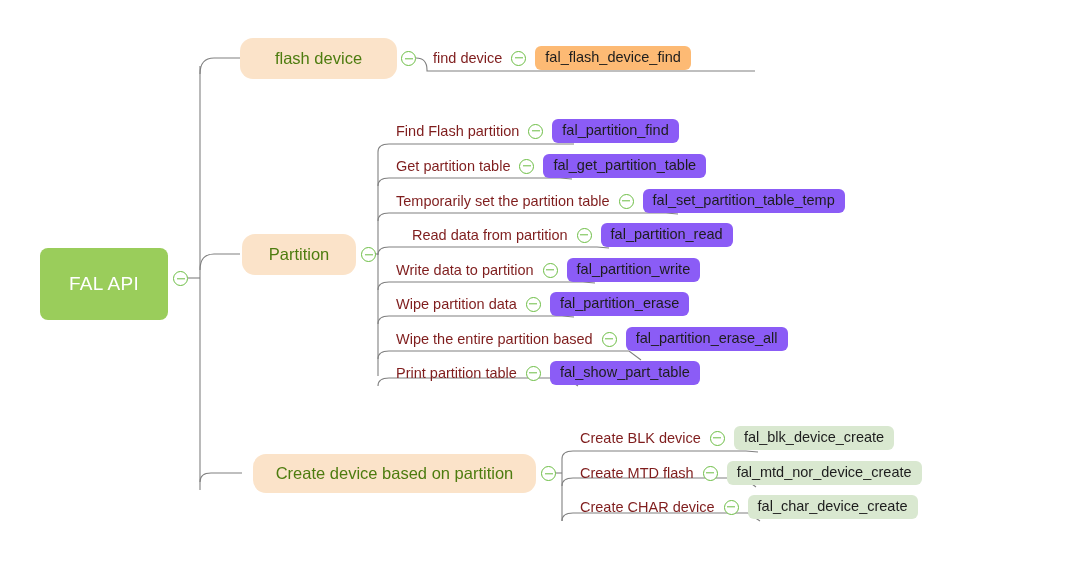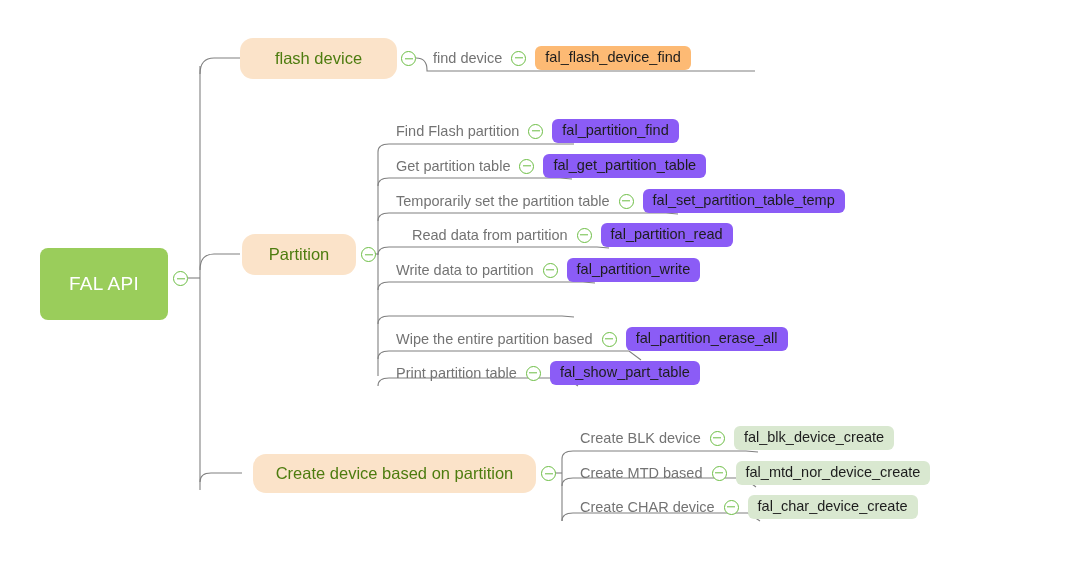--- a/index.html
+++ b/index.html
@@ -60,21 +60,21 @@
   
   .leaf-row {
     position: absolute;
     display: flex;
     align-items: center;
     white-space: nowrap;
     height: 26px;
   }
   .leaf-label {
     font-size: 14.5px;
-    color: #737373;
+    color: #7f1d1d;
     line-height: 1;
   }
   .badge {
     border-radius: 6px;
     font-size: 14.5px;
     padding: 4px 10px 5px 10px;
     line-height: 1.05;
     color: #1d1d1d;
     white-space: nowrap;
   }
@@ -193,20 +193,25 @@
     <span class="toggle"></span>
     <span class="badge pink gap-l">fal_partition_read</span>
   </div>
 
   <div class="leaf-row" style="left:396px; top:257px;">
     <span class="leaf-label gap-r">Write data to partition</span>
     <span class="toggle"></span>
     <span class="badge pink gap-l">fal_partition_write</span>
   </div>
 
+  <div class="leaf-row" style="left:396px; top:291px;">
+    <span class="leaf-label gap-r">Wipe partition data</span>
+    <span class="toggle"></span>
+    <span class="badge pink gap-l">fal_partition_erase</span>
+  </div>
 
   <div class="leaf-row" style="left:396px; top:326px;">
     <span class="leaf-label gap-r">Wipe the entire partition based</span>
     <span class="toggle"></span>
     <span class="badge pink gap-l">fal_partition_erase_all</span>
   </div>
 
   <div class="leaf-row" style="left:396px; top:360px;">
     <span class="leaf-label gap-r">Print partition table</span>
     <span class="toggle"></span>
@@ -218,21 +223,21 @@
   </div>
   <span class="toggle abs" style="left:541px; top:466px;"></span>
 
   <div class="leaf-row" style="left:580px; top:425px;">
     <span class="leaf-label gap-r">Create BLK device</span>
     <span class="toggle"></span>
     <span class="badge green gap-l">fal_blk_device_create</span>
   </div>
 
   <div class="leaf-row" style="left:580px; top:460px;">
-    <span class="leaf-label gap-r">Create MTD based</span>
+    <span class="leaf-label gap-r">Create MTD flash</span>
     <span class="toggle"></span>
     <span class="badge green gap-l">fal_mtd_nor_device_create</span>
   </div>
 
   <div class="leaf-row" style="left:580px; top:494px;">
     <span class="leaf-label gap-r">Create CHAR device</span>
     <span class="toggle"></span>
     <span class="badge green gap-l">fal_char_device_create</span>
   </div>
 

